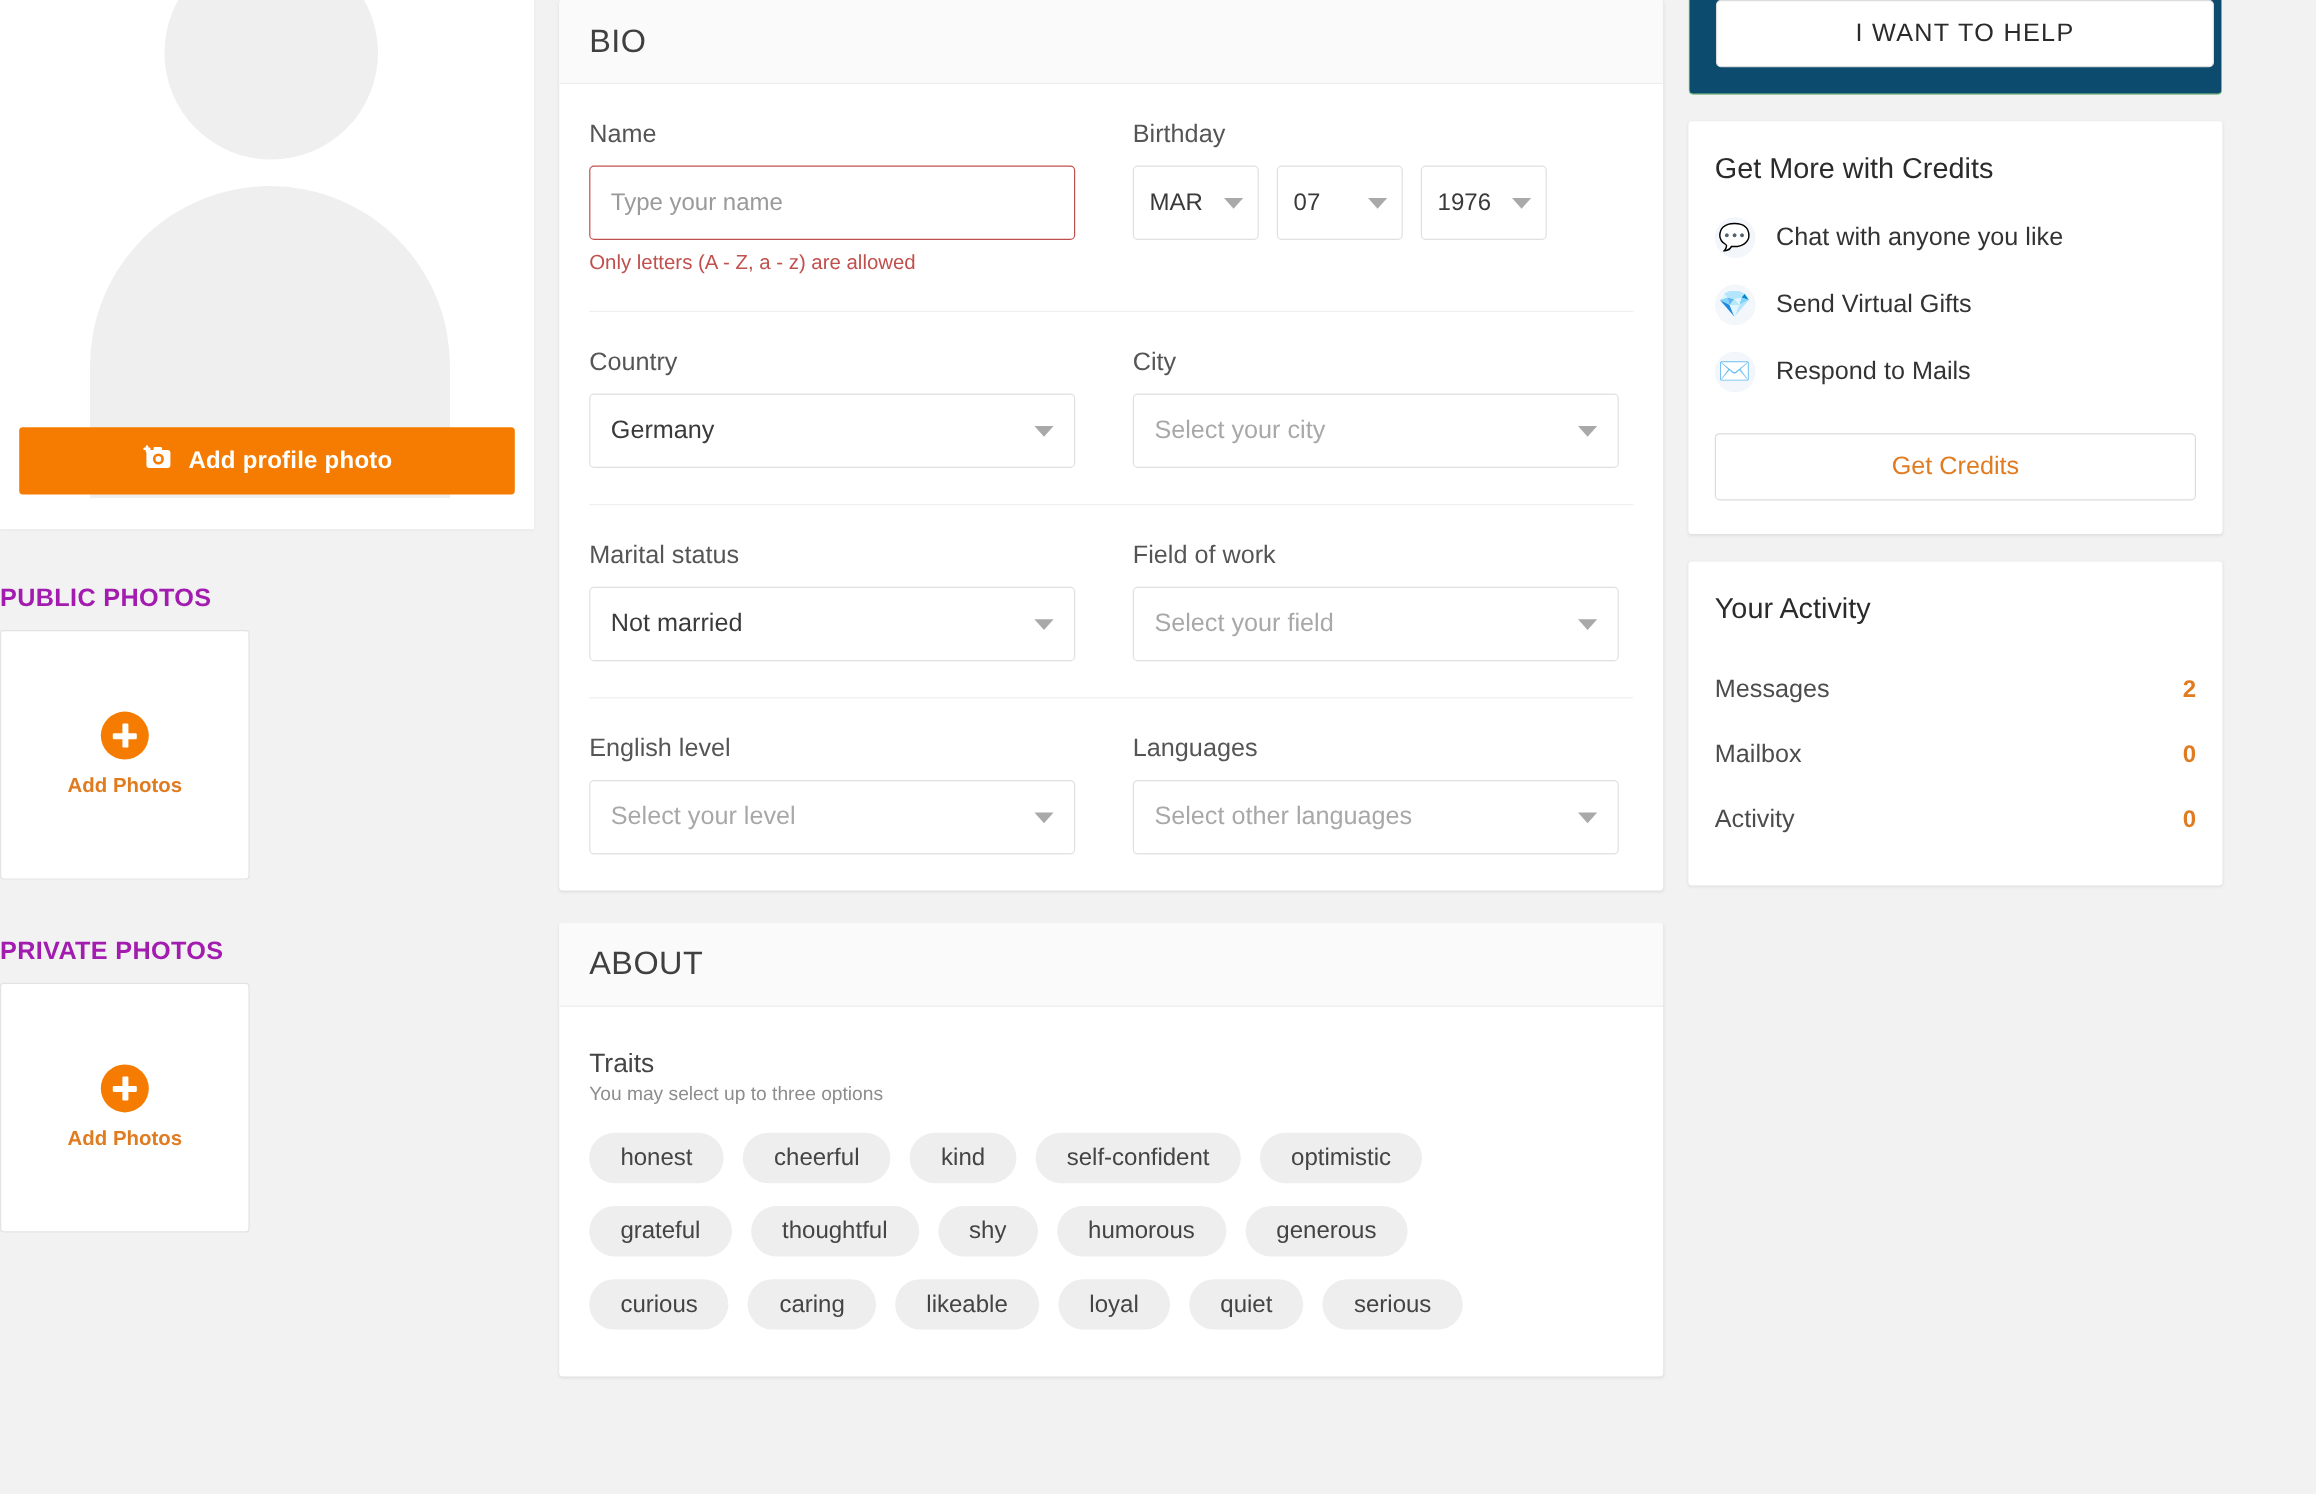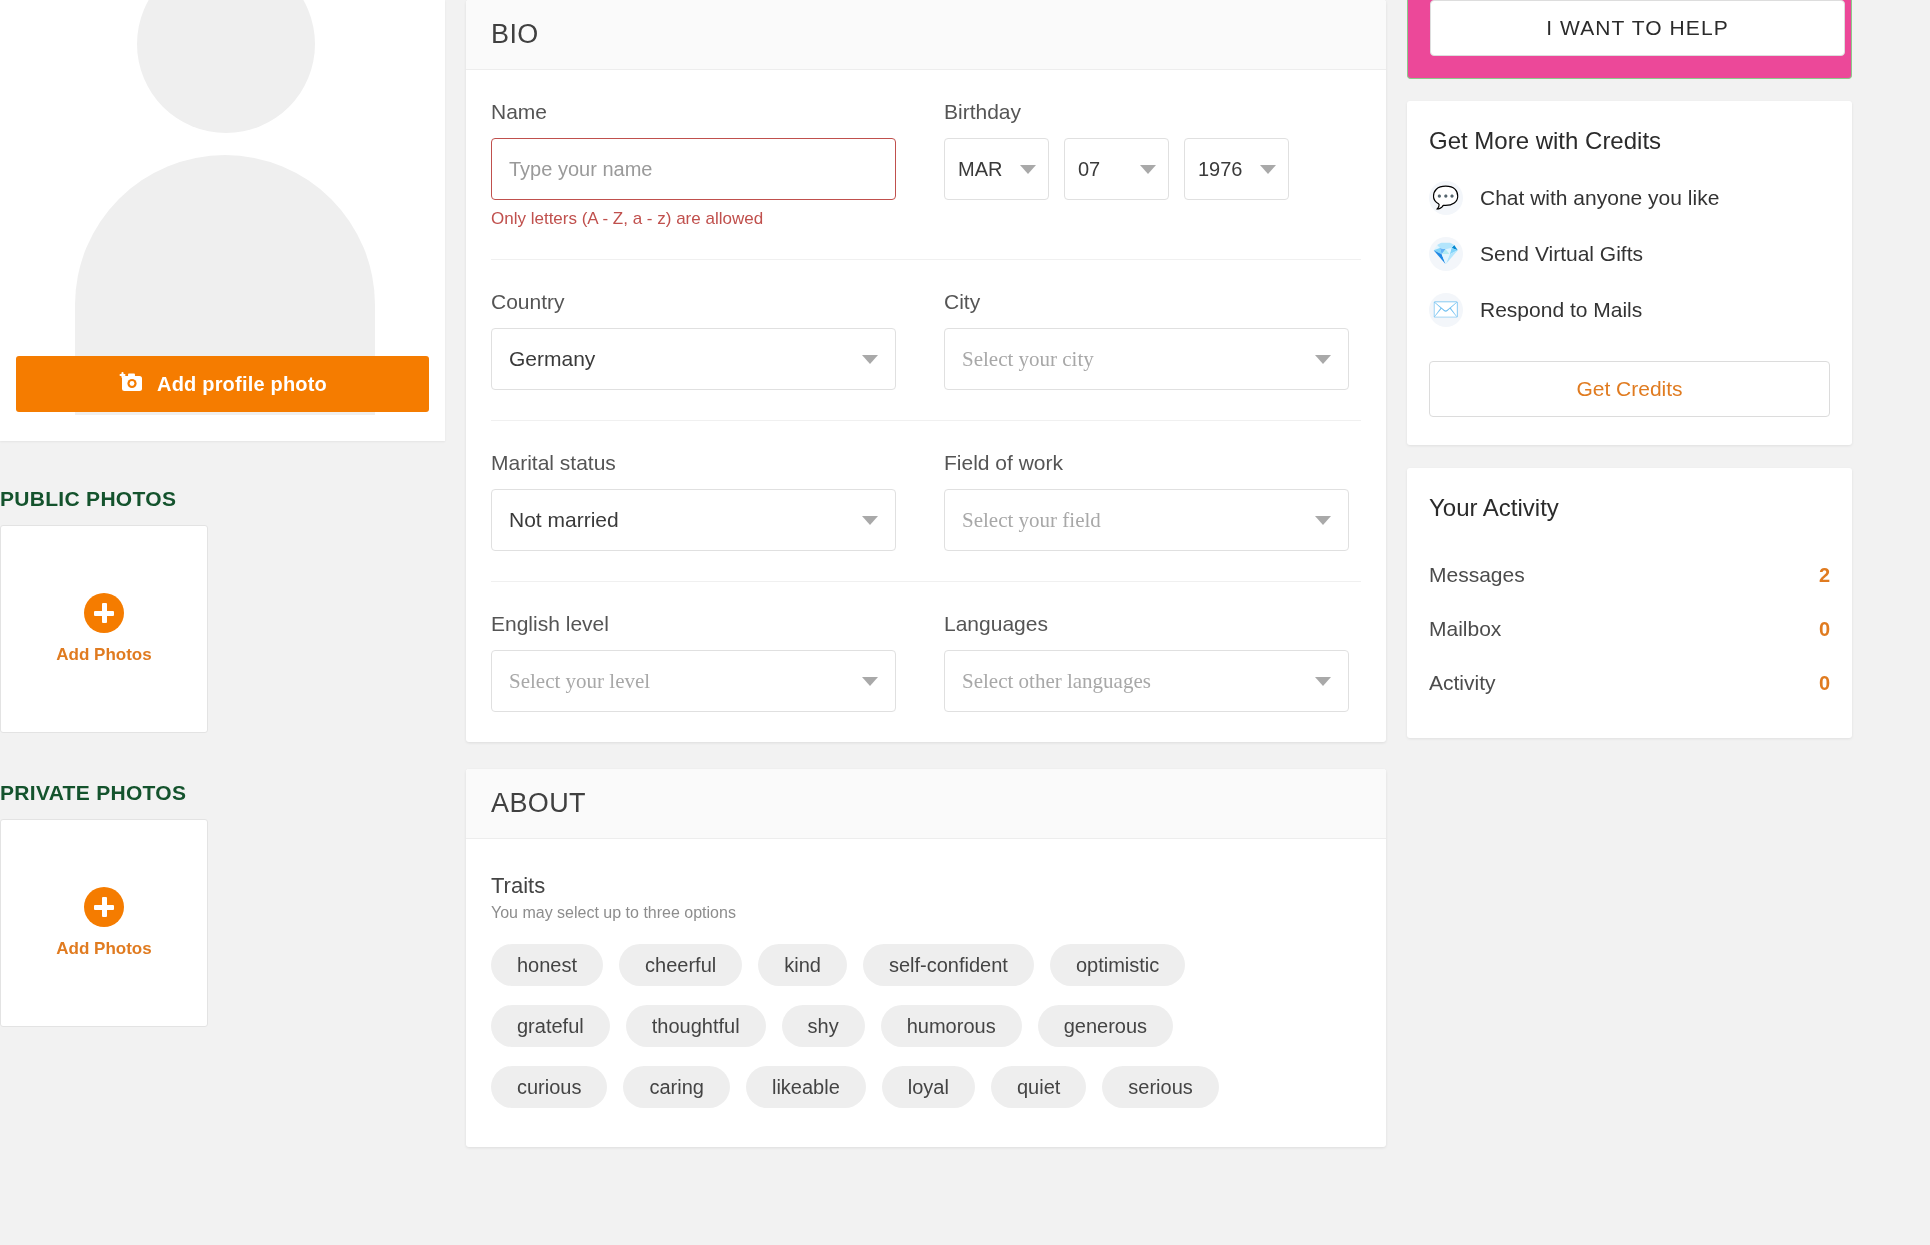--- a/index.html
+++ b/index.html
@@ -66,21 +66,21 @@
     gap: 13px;
     cursor: pointer;
     letter-spacing: 0.2px;
   }
   .cam-icon { display: block; }
 
   .photos-section { padding: 0; }
   .photos-title {
     font-size: 21px;
     font-weight: bold;
-    color: #14532d;
+    color: #a21caf;
     letter-spacing: 0.3px;
     padding-left: 0;
     margin-top: 48px;
     margin-bottom: 14px;
   }
   .photos-title.first { margin-top: 46px; }
   .add-photos-box {
     width: 208px; height: 208px;
     background: #ffffff;
     border: 1px solid #e3e3e3;
@@ -182,21 +182,21 @@
     border: 1px solid #e0e0e0;
     border-radius: 4px;
     background: #ffffff;
     display: flex;
     align-items: center;
     padding: 0 17px;
     cursor: pointer;
     position: relative;
   }
   .select-value { font-size: 21px; color: #3a3a3a; }
-  .select-value.placeholder { color: #a8a8a8; font-family: Liberation Serif, serif; }
+  .select-value.placeholder { color: #a8a8a8; }
   .caret {
     position: absolute;
     right: 17px;
     width: 0; height: 0;
     border-left: 8px solid transparent;
     border-right: 8px solid transparent;
     border-top: 9px solid #a9a9a9;
   }
 
   .bday-row { display: flex; gap: 15px; }
@@ -229,21 +229,21 @@
   }
 
   
   .right-col {
     flex: 0 0 auto;
     width: 445px;
     margin-left: 21px;
     padding-top: 0;
   }
   .help-card {
-    background: #ec4899;
+    background: #0c4a6e;
     border: 1px solid #8bc98b;
     border-top: none;
     border-radius: 0 0 4px 4px;
     padding: 0 6px 22px 22px;
     margin-bottom: 22px;
   }
   .help-btn {
     width: 100%;
     height: 56px;
     background: #ffffff;

